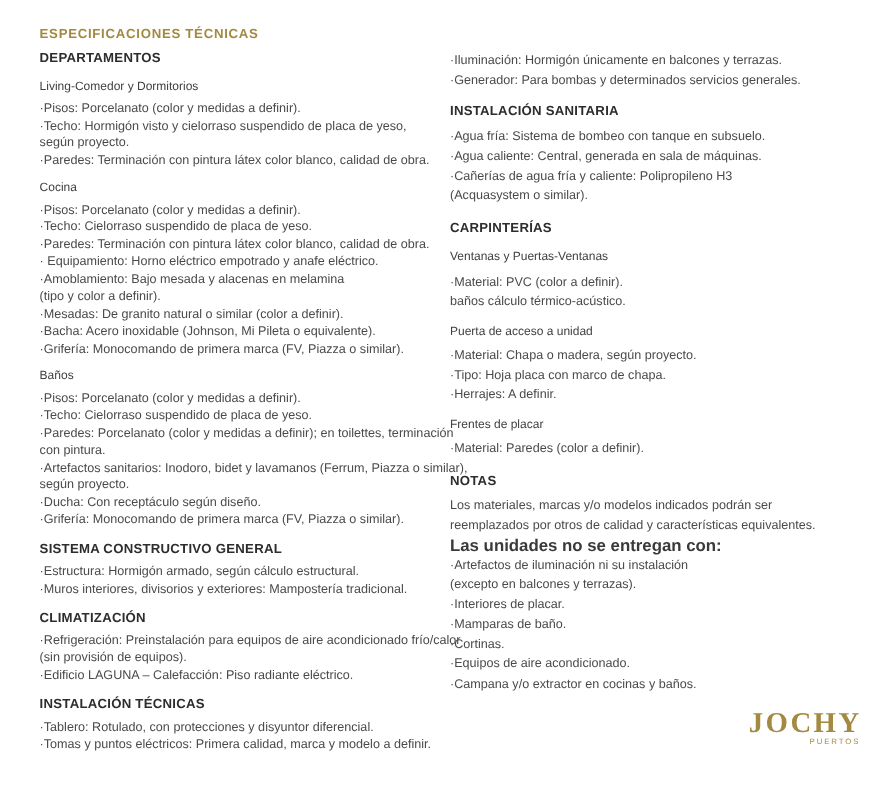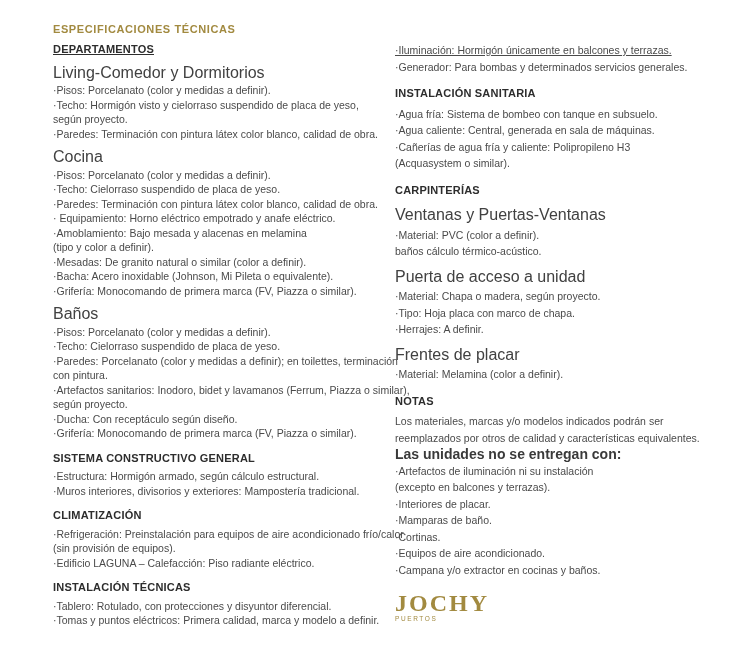--- a/index.html
+++ b/index.html
@@ -2,21 +2,21 @@
 <html><head>
 <meta charset="utf-8">
 <style>
   html, body { margin: 0; padding: 0; background: #ffffff; }
   .page {
     position: relative;
     width: 735px;
     height: 670px;
     box-sizing: border-box;
     background: #ffffff;
-    padding: 22px 15px 0 53px;
+    padding: 22px 15px 0 33px;
     font-family: "Liberation Sans", sans-serif;
     overflow: hidden;
   }
   .doc-title {
     font-size: 11px;
     font-weight: 700;
     letter-spacing: 0.6px;
     margin: 0 0 6px 0;
     line-height: 14px;
   }
@@ -41,32 +41,32 @@
     color: #3a3a3a;
   }
   .heading {
     font-size: 11px;
     font-weight: 700;
     color: #2d2d2d;
     letter-spacing: 0.2px;
     margin: 10px 0 4px 0;
   }
   .subheading {
-    font-size: 16px;
+    font-size: 10px;
     font-weight: 400;
     color: #414141;
     margin: 9px 0 3px 0;
   }
   .col-left .block:first-child,
-  .col-right .block:first-child { margin-top: 0; text-decoration: underline; }
+  .col-right .block:first-child { margin-top: 0; }
   .logo {
     margin-top: 14px;
     display: flex;
     flex-direction: column;
-    align-items: flex-start;
+    align-items: flex-end;
     padding-right: 2px;
   }
   .logo-name {
     font-family: "Liberation Serif", serif;
     font-weight: 700;
     font-size: 24px;
     line-height: 22px;
     letter-spacing: 2px;
   }
   .logo-tagline {
@@ -132,21 +132,21 @@
         <div class="block line">(Acquasystem o similar).</div>
         <div class="block heading">CARPINTERÍAS</div>
         <div class="block subheading">Ventanas y Puertas-Ventanas</div>
         <div class="block line">·Material: PVC (color a definir).</div>
         <div class="block line">baños cálculo térmico-acústico.</div>
         <div class="block subheading">Puerta de acceso a unidad</div>
         <div class="block line">·Material: Chapa o madera, según proyecto.</div>
         <div class="block line">·Tipo: Hoja placa con marco de chapa.</div>
         <div class="block line">·Herrajes: A definir.</div>
         <div class="block subheading">Frentes de placar</div>
-        <div class="block line">·Material: Melamina (color a definir).</div>
+        <div class="block line">·Material: Paredes (color a definir).</div>
         <div class="block heading">NOTAS</div>
         <div class="block line">Los materiales, marcas y/o modelos indicados podrán ser</div>
         <div class="block line">reemplazados por otros de calidad y características equivalentes.</div>
         <div class="block boldline">Las unidades no se entregan con:</div>
         <div class="block line">·Artefactos de iluminación ni su instalación</div>
         <div class="block line">(excepto en balcones y terrazas).</div>
         <div class="block line">·Interiores de placar.</div>
         <div class="block line">·Mamparas de baño.</div>
         <div class="block line">·Cortinas.</div>
         <div class="block line">·Equipos de aire acondicionado.</div>

